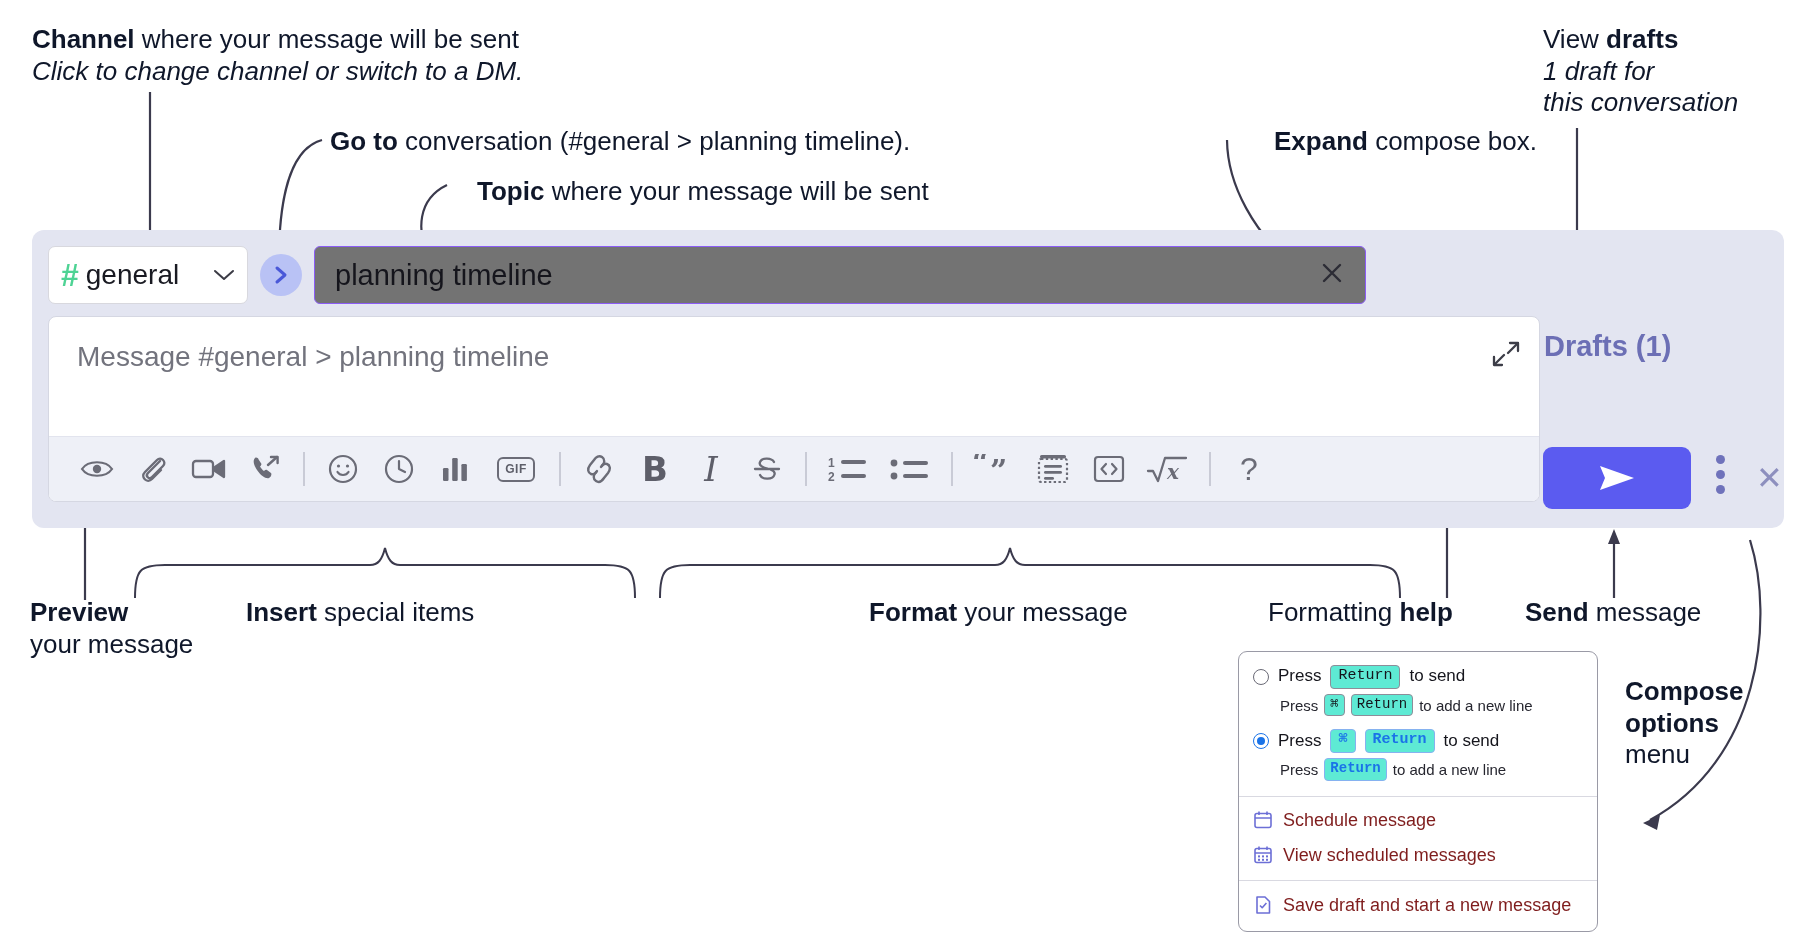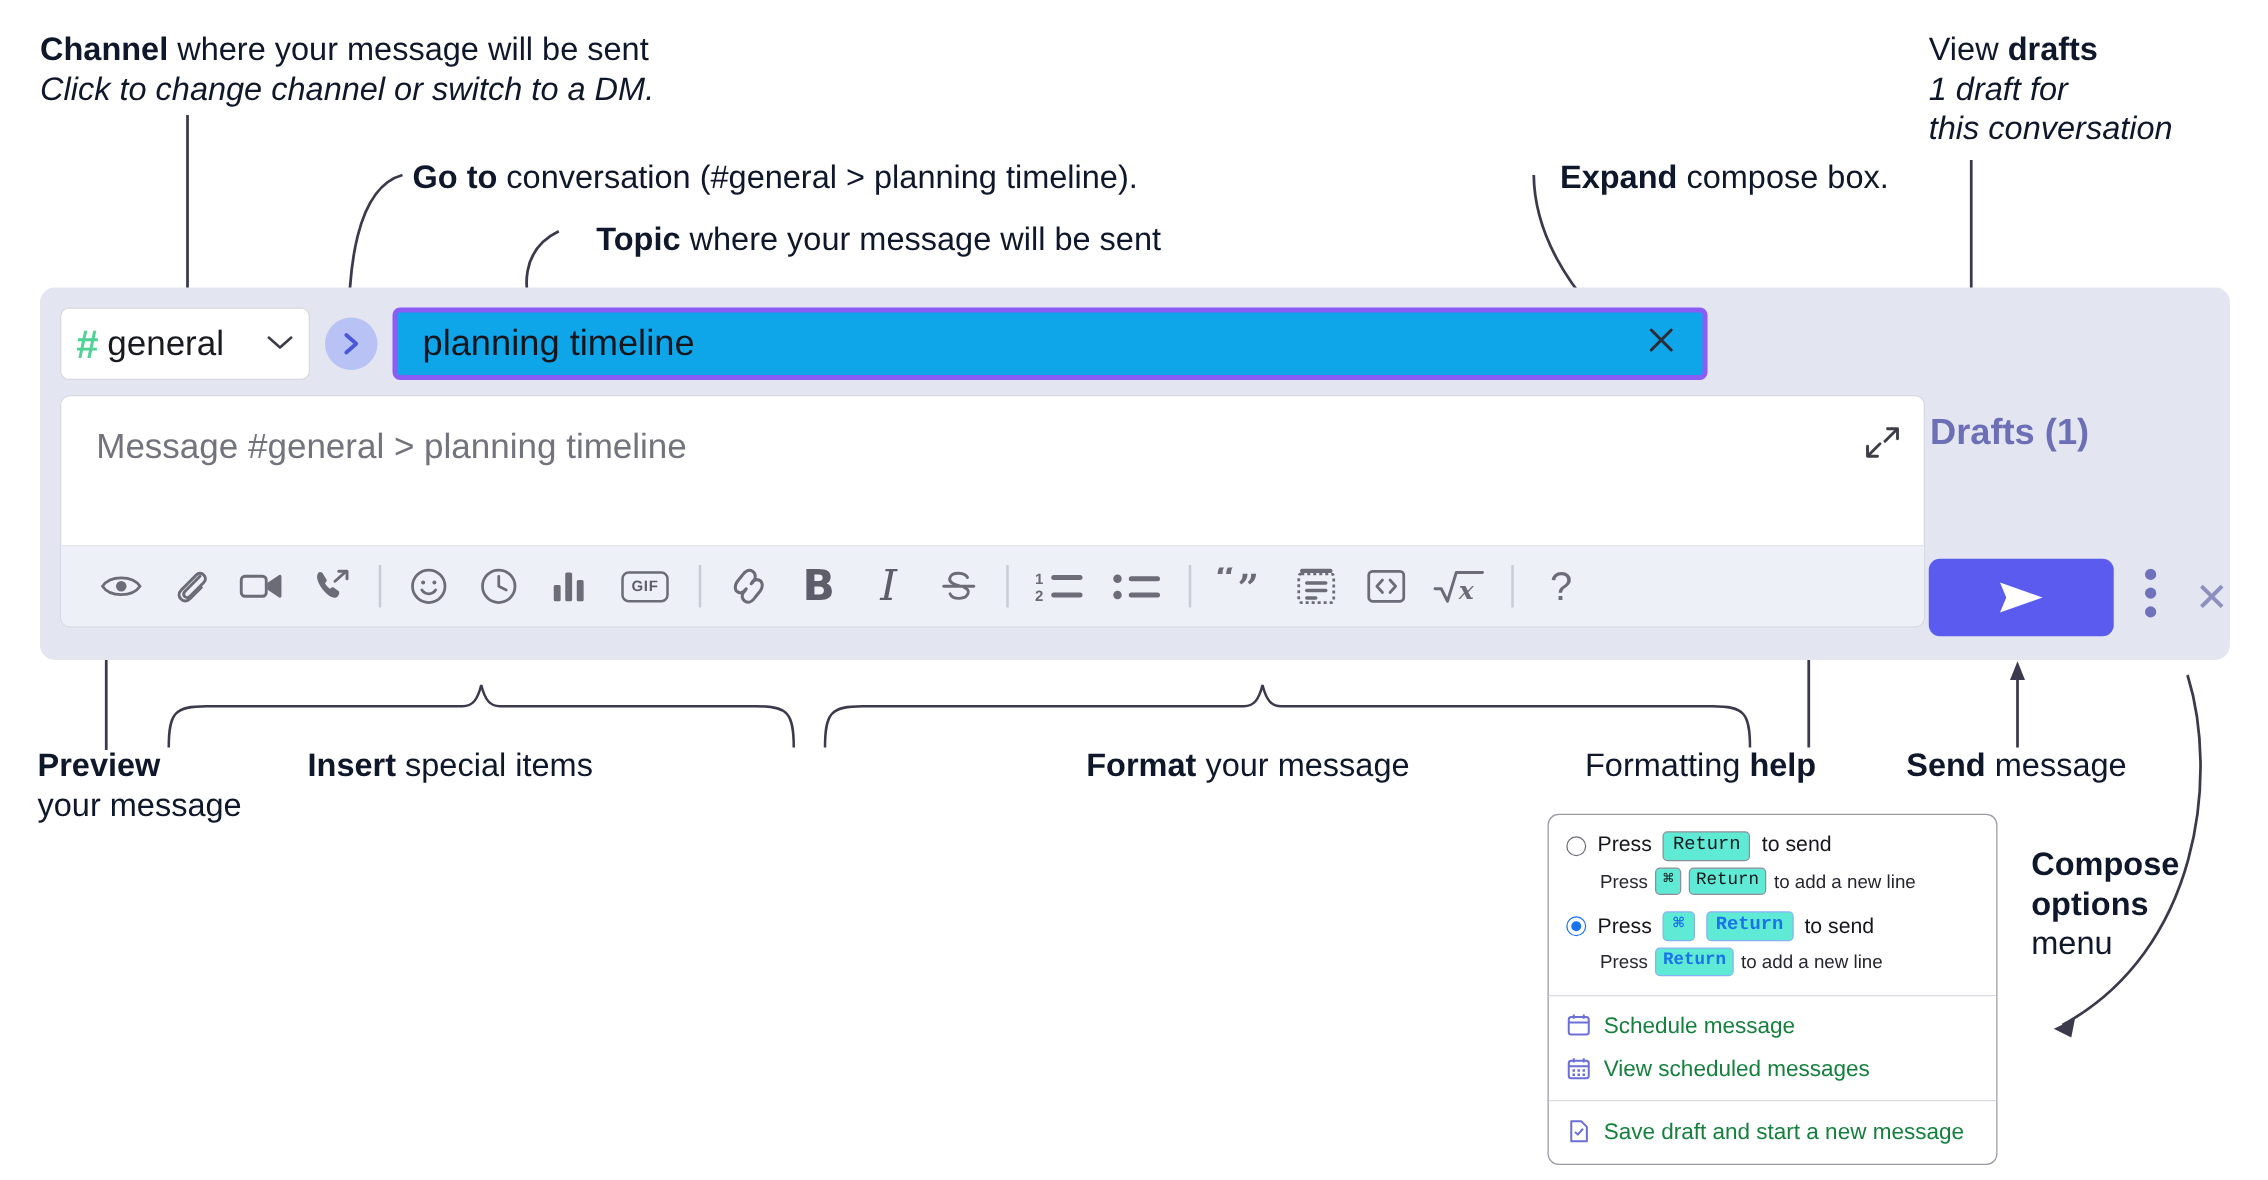--- a/index.html
+++ b/index.html
@@ -75,22 +75,22 @@
     margin-left: 12px; margin-right: 12px;
     background: #b9c2f5;
     border-radius: 50%;
     display: flex; align-items: center; justify-content: center;
     color: #4a58d8;
     font-size: 24px; font-weight: bold;
   }
 
   .topic-field {
     width: 1052px; height: 58px;
-    background: #0ea5e9;
-    border: 4px solid #8b5cf6;
+    background: #737373;
+    border: 1px solid #8b5cf6;
     border-radius: 6px;
     display: flex; align-items: center;
     padding: 0 18px 0 20px;
   }
   .topic-text { flex: 1; font-size: 29px; color: #15151c; }
   .topic-x { color: #2c2c35; font-size: 30px; line-height: 1; }
 
   
   .msg-box {
     position: absolute; left: 0; top: 72px;
@@ -226,21 +226,21 @@
     font-family: Liberation Mono, monospace;
   }
   .key.small { font-size: 14px; padding: 1px 5px 2px; }
   .key.blue { border-color: #86b2f0; color: #1a73e8; font-weight: bold; }
   .menu-divider { height: 1px; background: #d9d9e1; }
   .menu-item {
     display: flex; align-items: center;
     gap: 10px;
     padding: 7px 14px;
     font-size: 18px;
-    color: #15803d;
+    color: #7f1d1d;
   }
   .mi-icon { width: 20px; height: 20px; color: #6c6fd6; flex: 0 0 auto; }
 </style>
 </head>
 <body>
 
 <div id="root">
 
   <svg class="overlay" viewBox="0 0 1814 944" fill="none">
     <g stroke="#3b3a4d" stroke-width="2.2" fill="none">
@@ -286,21 +286,21 @@
   </div>
 
   <div class="anno" style="left:477px; top:176px;">
     <b>Topic</b><span> where your message will be sent</span>
   </div>
 
   <div class="anno" style="left:330px; top:126px;">
     <b>Go to</b><span> conversation (#general &gt; planning timeline).</span>
   </div>
 
-  <div class="anno" style="left:1248px; top:126px;">
+  <div class="anno" style="left:1274px; top:126px;">
     <b>Expand</b><span> compose box.</span>
   </div>
 
   <div class="anno" style="left:1543px; top:24px;">
     <div><span>View </span><b>drafts</b></div>
     <div class="ital">1 draft for</div>
     <div class="ital">this conversation</div>
   </div>
 
   <div class="anno" style="left:30px; top:597px;">

